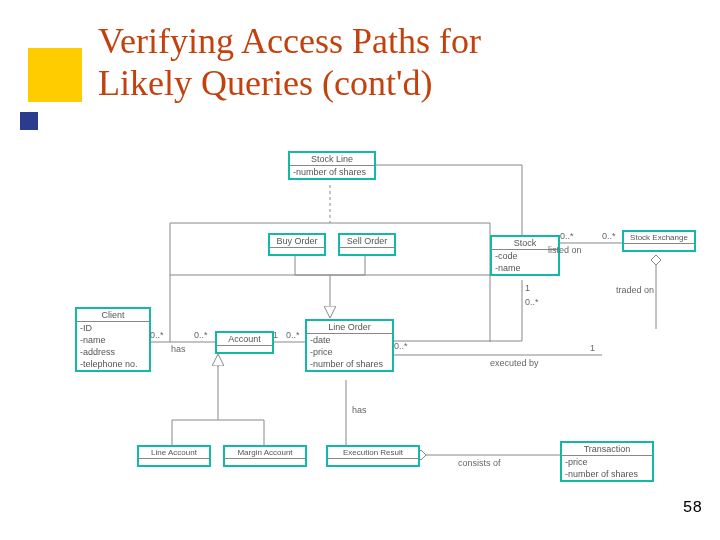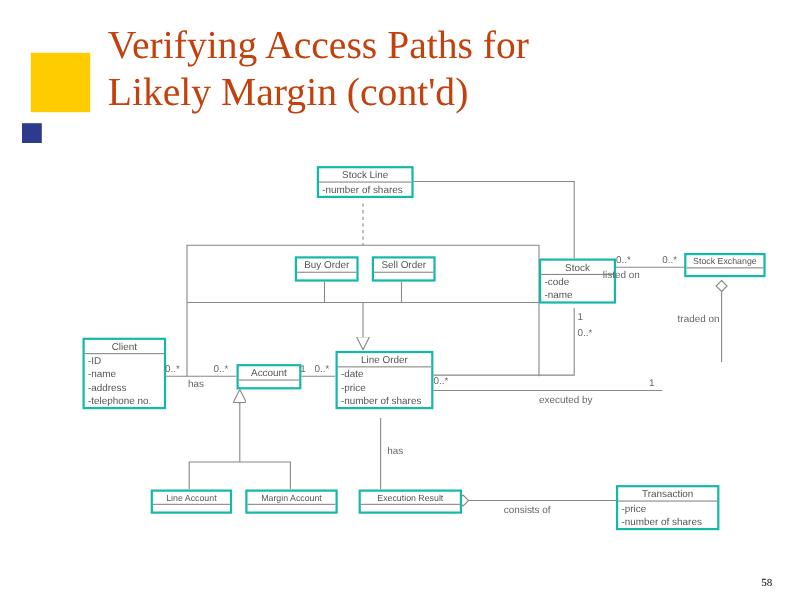--- a/index.html
+++ b/index.html
@@ -1,35 +1,35 @@
 <!DOCTYPE html>
 <html><head>
 <meta charset="utf-8">
 <style>
 body{margin:0;font-family:"Times New Roman",serif;background:#fff;width:720px;height:540px;position:relative;color:#000}
 .sq-yellow{position:absolute;left:28px;top:48px;width:54px;height:54px;background:#ffcc00}
 .sq-navy{position:absolute;left:20px;top:112px;width:18px;height:18px;background:#2d3b8e}
 .title{position:absolute;left:98px;top:20px;font-size:36px;line-height:1.18;color:#c2410c}
-.pagenum{position:absolute;right:18px;bottom:4px;font-size:10px;font-family:Liberation Serif, serif}
+.pagenum{position:absolute;right:18px;bottom:23px;font-size:16px;font-family:Liberation Mono, monospace}
 .diagram{position:absolute;left:0;top:145px;width:720px;height:370px;font-family:Arial,sans-serif;font-size:9px;color:#555}
 .box{position:absolute;border:2px solid #14b8a6;background:#fff}
 .hd{border-bottom:1px solid #888;text-align:center;padding:1px 2px;white-space:nowrap}
 .bd{padding:1px 3px;white-space:nowrap}
 .lbl{position:absolute;font-size:9px;color:#666;white-space:nowrap}
 svg{position:absolute;left:0;top:0;pointer-events:none}
 </style>
 </head>
 <body>
 
 <div class="sq-yellow"></div>
 <div class="sq-navy"></div>
 
 <div class="title">
   <span>Verifying Access Paths for</span><br>
-  <span>Likely Margin (cont'd)</span>
+  <span>Likely Queries (cont'd)</span>
 </div>
 
 <div class="diagram">
 
 <svg width="720" height="370">
   <defs>
     <marker id="gen" markerWidth="12" markerHeight="12" refX="11" refY="6" orient="auto">
       <path d="M0,0 L12,6 L0,12 Z" fill="#fff" stroke="#888"></path>
     </marker>
     <marker id="dia" markerWidth="12" markerHeight="12" refX="1" refY="6" orient="auto">

